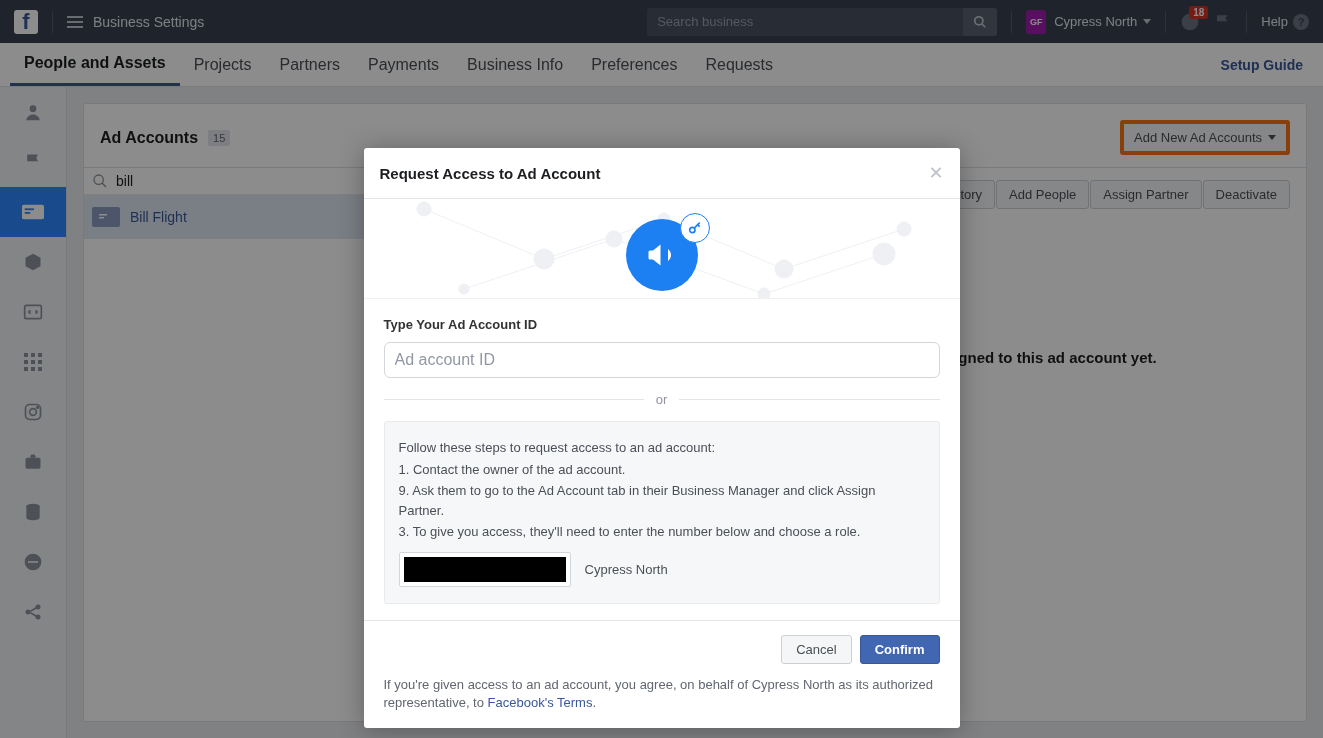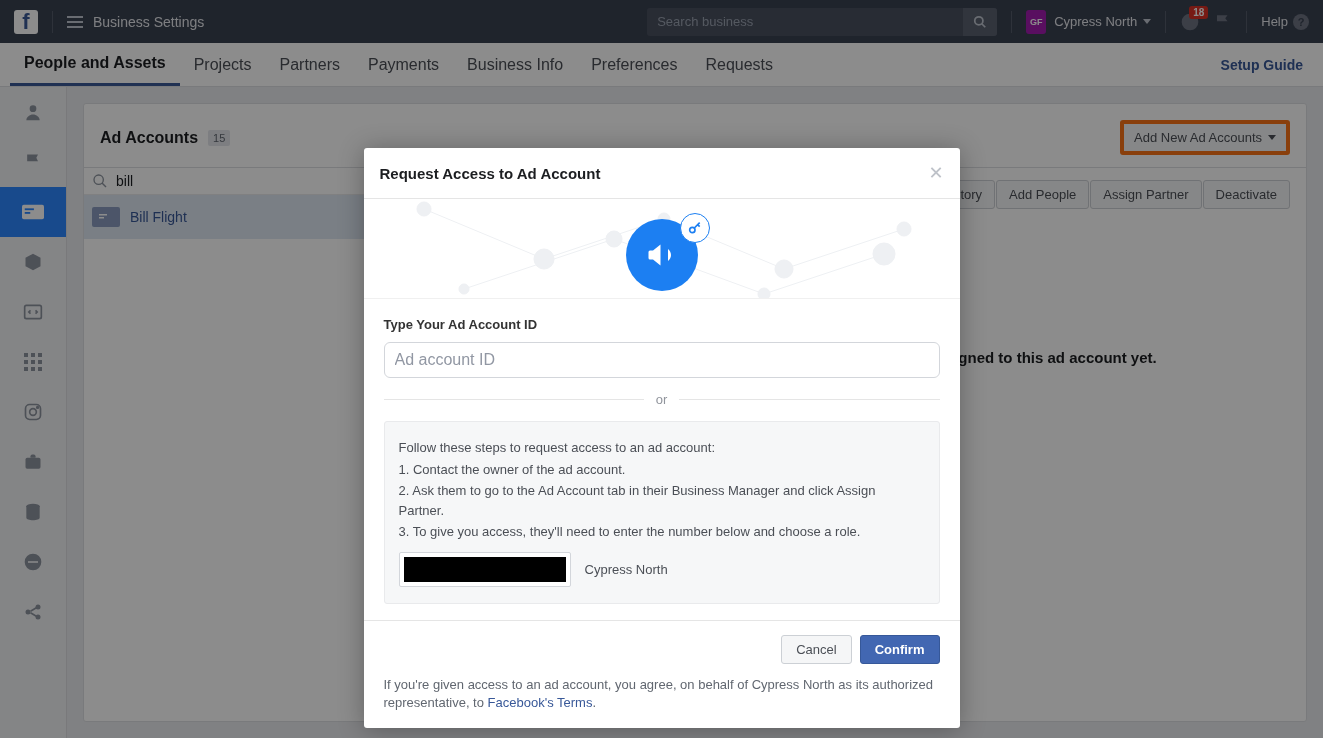--- a/index.html
+++ b/index.html
@@ -330,21 +330,21 @@
 
       <div class="or-row">
         <div class="line"></div>
         <div class="or">or</div>
         <div class="line"></div>
       </div>
 
       <div class="steps-box">
         <p>Follow these steps to request access to an ad account:</p>
         <p>1. Contact the owner of the ad account.</p>
-        <p>2. Ask them to go to the Ad Account tab in their Business Manager and click Assign Partner.</p>
+        <p>9. Ask them to go to the Ad Account tab in their Business Manager and click Assign Partner.</p>
         <p>3. To give you access, they'll need to enter the number below and choose a role.</p>
         <div class="code-row">
           <div class="code-box">
             <div class="blackout">█████████████████</div>
           </div>
           <span class="org-label">Cypress North</span>
         </div>
       </div>
     </div>
 

